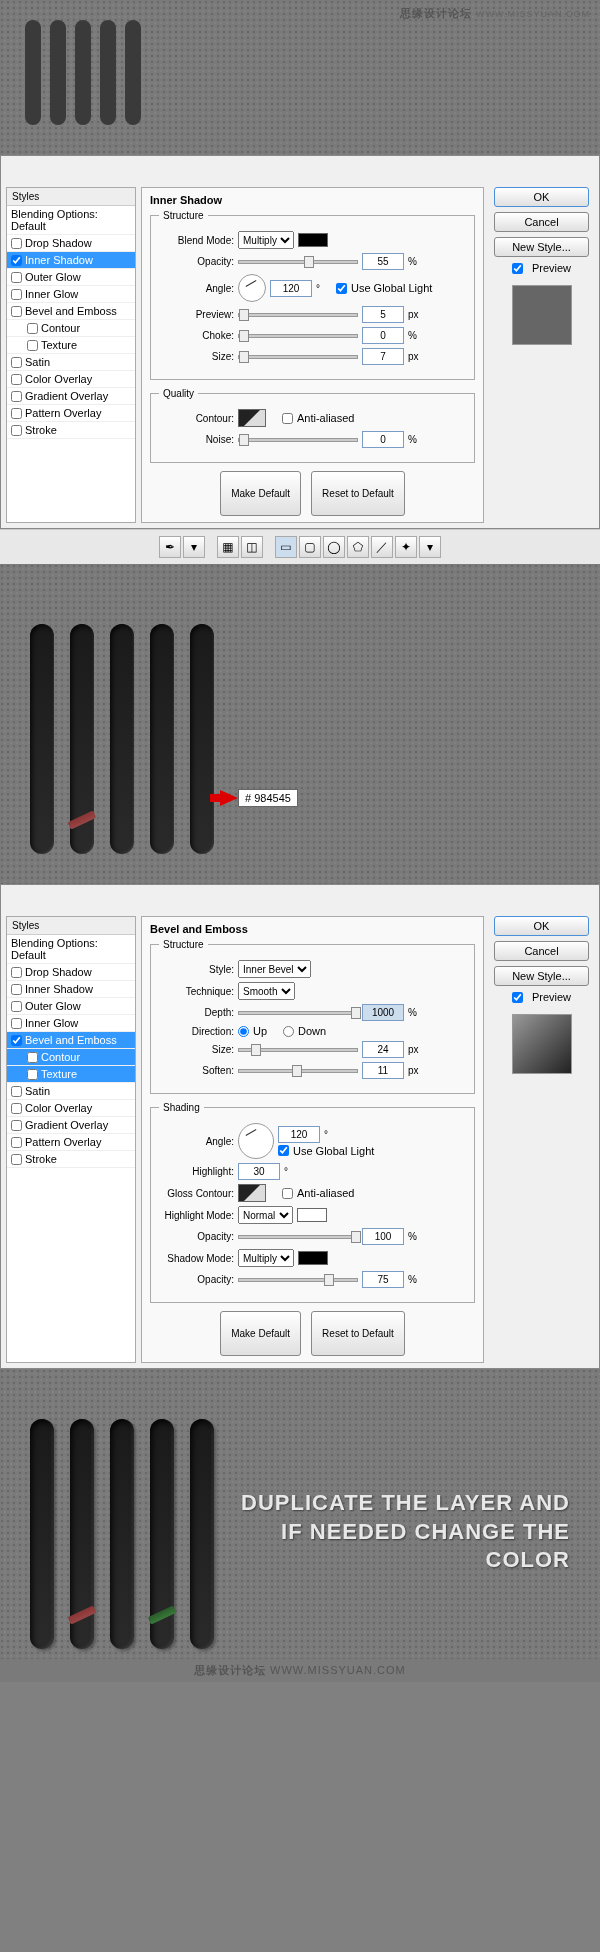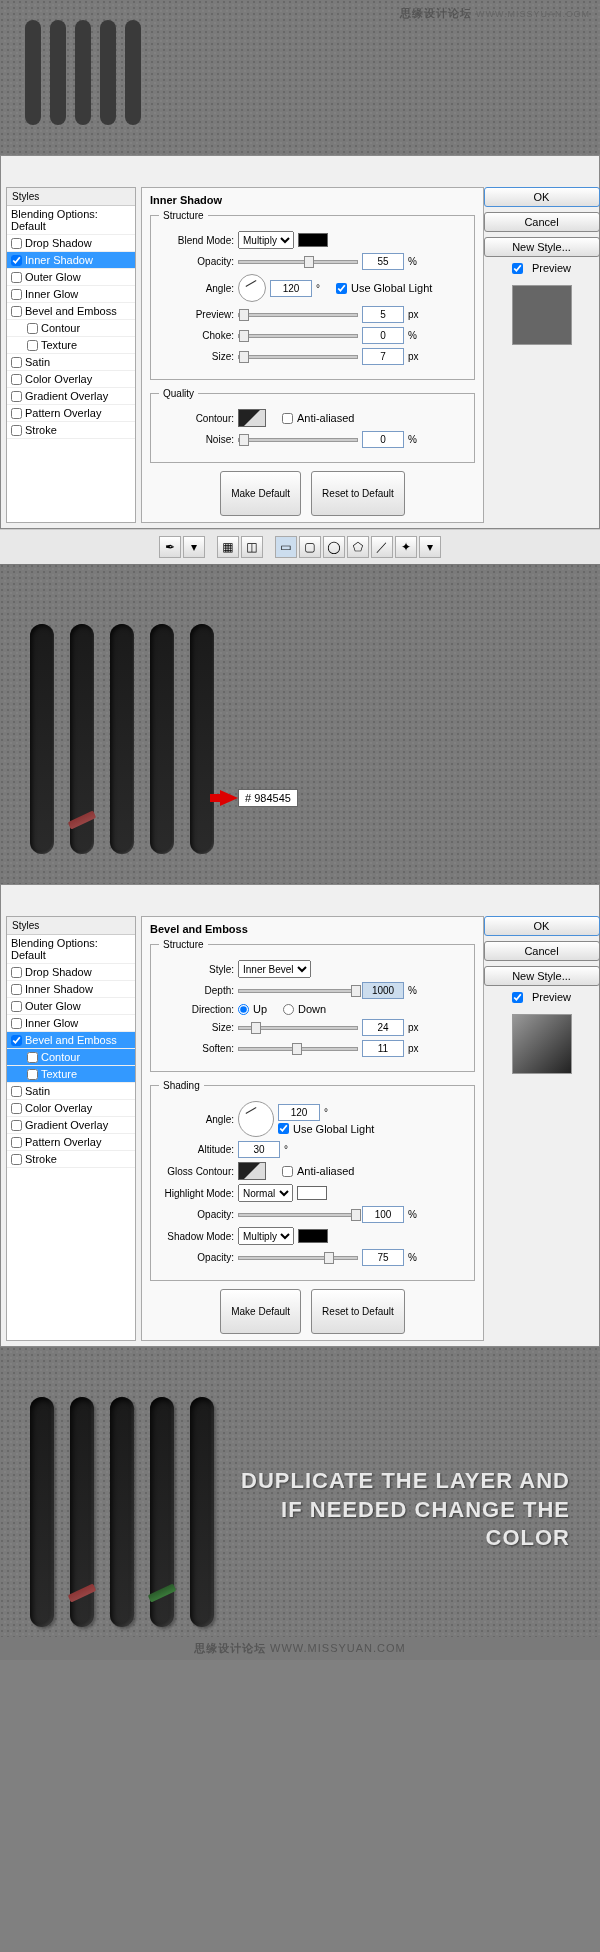--- a/index.html
+++ b/index.html
@@ -29,21 +29,21 @@
 .ctrl-row .swatch{width:30px;height:14px;border:1px solid #666;background:#000;}
 .ctrl-row .swatch.white{background:#fff;}
 .slider{flex:1;max-width:120px;height:4px;background:#ccc;border:1px solid #999;position:relative;}
 .slider .thumb{width:10px;height:12px;background:#eee;border:1px solid #888;position:absolute;top:-5px;left:0;}
 .numbox{width:42px;height:17px;border:1px solid #7a9cc6;background:#fff;text-align:center;font-size:10px;}
 .unit{font-size:10px;width:16px;}
 .angle-dial{width:28px;height:28px;border:1px solid #999;border-radius:50%;background:#fff;position:relative;}
 .angle-dial::after{content:'';position:absolute;width:12px;height:1px;background:#333;top:8px;left:6px;transform:rotate(-30deg);}
 .cb{width:11px;height:11px;}
 .side-panel{width:105px;display:flex;flex-direction:column;gap:5px;align-items:center;}
-.win-btn{width:116px;height:20px;background:linear-gradient(#fff,#e0e0e0);border:1px solid #888;border-radius:3px;font-size:11px;cursor:pointer;}
+.win-btn{width:95px;height:20px;background:linear-gradient(#fff,#e0e0e0);border:1px solid #888;border-radius:3px;font-size:11px;cursor:pointer;}
 .win-btn.ok{border-color:#4a90d9;}
 .preview-box{width:60px;height:60px;background:#666;border:1px solid #999;margin-top:6px;}
 .preview-box.grad{background:linear-gradient(135deg,#999,#222);}
 .btn-row{display:flex;gap:10px;justify-content:center;margin-top:4px;}
 .small-btn{padding:16px 10px;background:linear-gradient(#fff,#e0e0e0);border:1px solid #888;border-radius:3px;font-size:10px;cursor:pointer;}
 .toolbar{background:#e8e8e8;padding:6px;display:flex;justify-content:center;gap:2px;border-top:1px solid #ccc;}
 .tool{width:22px;height:22px;border:1px solid #aaa;background:linear-gradient(#fff,#ddd);display:flex;align-items:center;justify-content:center;font-size:12px;}
 .tool.sel{background:#cde;}
 .contour-sw{width:28px;height:18px;border:1px solid #666;background:linear-gradient(135deg,#222 49%,#ddd 51%);}
 .section2{position:relative;height:320px;}
@@ -312,20 +312,24 @@
     </div>
     <div class="main-panel">
       <div class="main-title">Bevel and Emboss</div>
       <fieldset>
         <legend>Structure</legend>
         <div class="ctrl-row">
           <span class="lbl">Style:</span>
           <select><option>Inner Bevel</option></select>
         </div>
         <div class="ctrl-row">
+          <span class="lbl">Technique:</span>
+          <select><option>Smooth</option></select>
+        </div>
+        <div class="ctrl-row">
           <span class="lbl">Depth:</span>
           <div class="slider">
               <div class="thumb" style="left:95%"></div>
             </div>
           <input class="numbox" style="background: rgb(204, 221, 238);" value="1000">
           <span class="unit">%</span>
         </div>
         <div class="ctrl-row">
           <span class="lbl">Direction:</span>
           <input type="radio" class="radio" checked="" style="">
@@ -361,21 +365,21 @@
               <input class="numbox" value="120" style="">
               <span class="unit">°</span>
             </div>
             <div style="display:flex;gap:4px;align-items:center">
               <input type="checkbox" class="cb" checked="" style="">
               <span>Use Global Light</span>
             </div>
           </div>
         </div>
         <div class="ctrl-row">
-          <span class="lbl">Altitude:</span>
+          <span class="lbl">Highlight:</span>
           <input class="numbox" value="30" style="">
           <span class="unit">°</span>
         </div>
         <div class="ctrl-row">
           <span class="lbl">Gloss Contour:</span>
           <div class="contour-sw"></div>
           <span style="width:8px"></span>
           <input type="checkbox" class="cb" style="">
           <span>Anti-aliased</span>
         </div>

